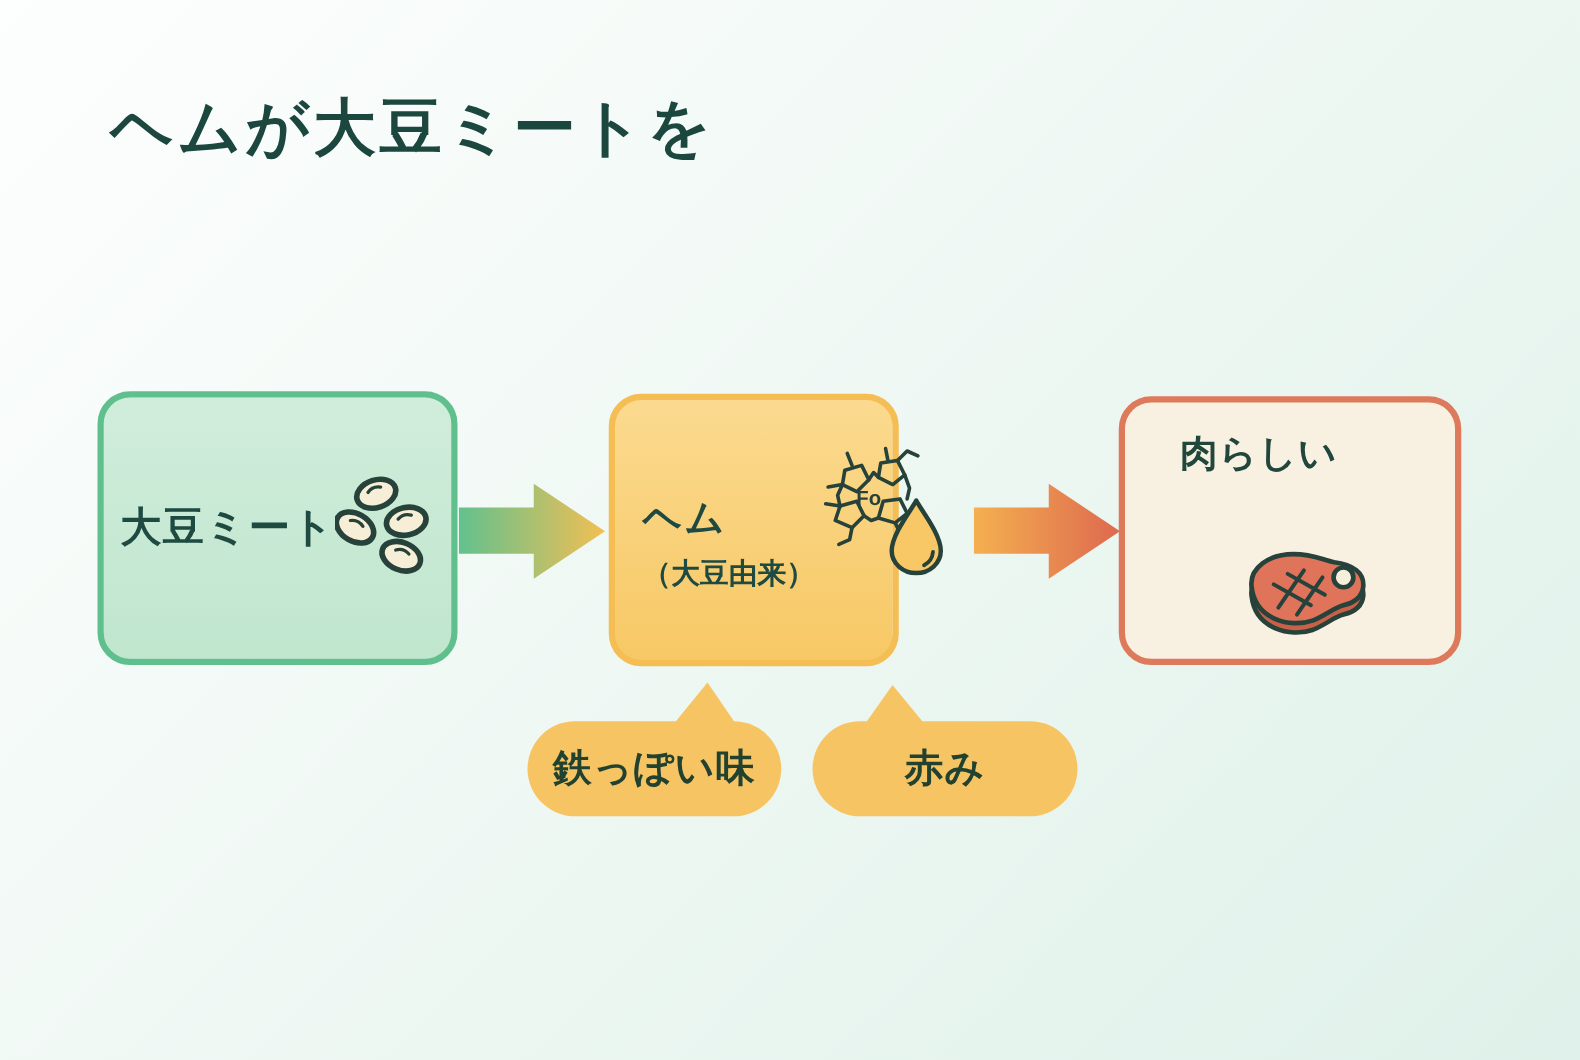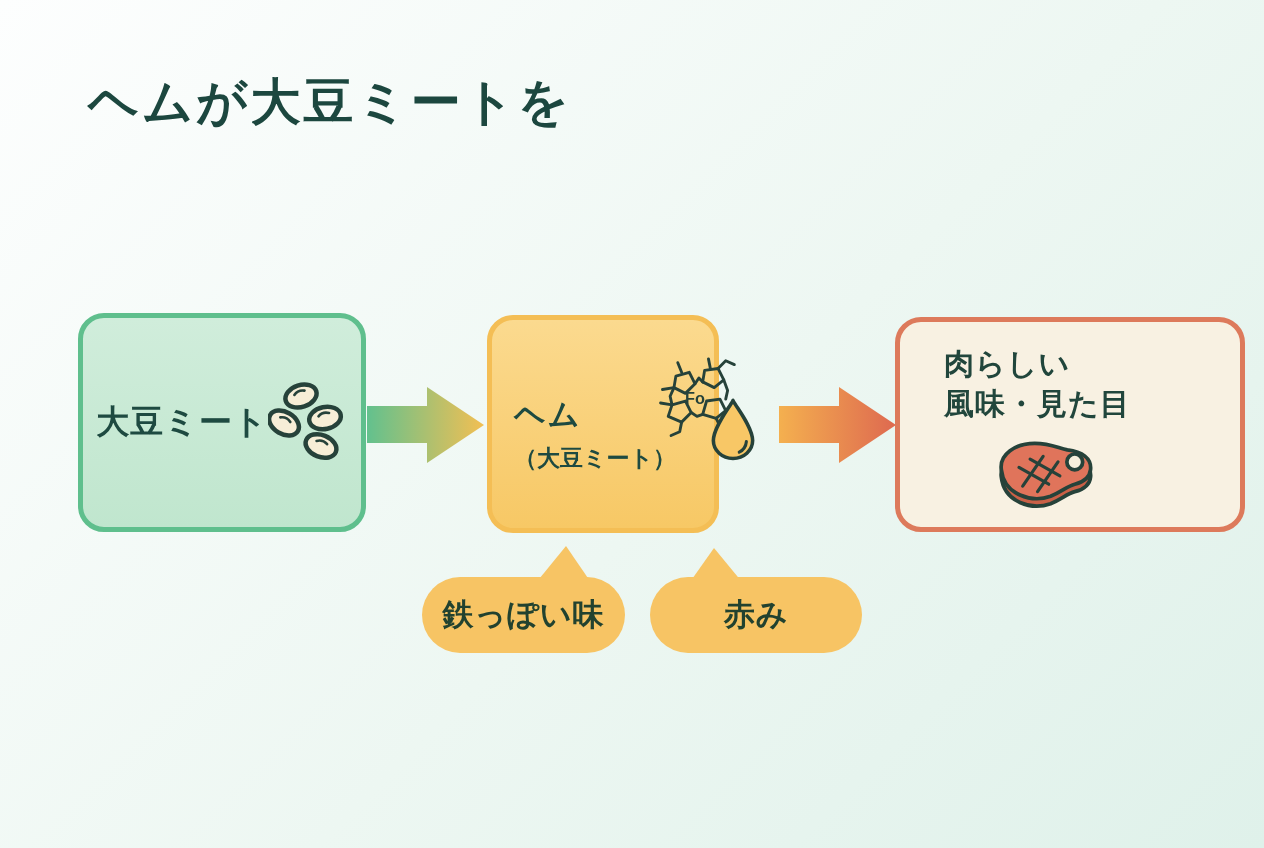--- a/index.html
+++ b/index.html
@@ -35,21 +35,21 @@
     border:5px solid #F4BE55;
     background:linear-gradient(180deg,#FBDA8F 0%,#F7C865 100%);
   }
   .heme-text{position:absolute;left:22px;top:74px;color:#1E4A41;}
   .heme-text .main{font-size:31px;font-weight:800;letter-spacing:2px;}
   .heme-text .sub{font-size:23px;font-weight:700;margin-top:7px;white-space:nowrap;}
   .heme-icons{position:absolute;left:158px;top:36px;width:118px;height:126px;}
   .heme-icons .molecule{position:absolute;left:0;top:0;}
   .heme-icons .droplet{position:absolute;left:58px;top:40px;}
   .box-result{
-    left:895px;top:317px;width:350px;height:215px;
+    left:895px;top:317px;width:274px;height:215px;
     border:5px solid #DD7A5B;
     background:#F8F1E2;
   }
   .result-text{
     position:absolute;left:44px;top:22px;
     font-size:30px;font-weight:800;line-height:40px;color:#21463C;
     letter-spacing:1px;white-space:nowrap;
   }
   .result-steak{position:absolute;left:90px;top:112px;}
   
@@ -112,21 +112,21 @@
           <stop offset="1" stop-color="#F2BF53"></stop>
         </linearGradient>
       </defs>
       <polygon points="0,20 60,20 60,1 117,39 60,77 60,57 0,57" fill="url(#grad-a1)"></polygon>
     </svg>
   </div>
 
   <div class="box box-heme">
     <div class="heme-text">
       <div class="main">ヘム</div>
-      <div class="sub">（大豆ミート）</div>
+      <div class="sub">（大豆由来）</div>
     </div>
     <div class="heme-icons">
       <span class="molecule">
         <svg width="92" height="92" viewBox="0 0 96 96" aria-hidden="true">
           <g fill="none" stroke="#26423A" stroke-width="3" stroke-linecap="round" stroke-linejoin="round">
             <path d="M27 21 L41 17 L47 29 L37 39 L25 33 Z"></path>
             <path d="M57 15 L71 13 L77 25 L67 33 L55 27 Z"></path>
             <path d="M23 51 L37 47 L43 59 L33 69 L19 63 Z"></path>
             <path d="M59 47 L73 45 L79 57 L69 65 L55 61 Z"></path>
             <path d="M47 29 L51 23 L55 27"></path>
@@ -162,21 +162,20 @@
           <stop offset="1" stop-color="#DE6950"></stop>
         </linearGradient>
       </defs>
       <polygon points="0,20 60,20 60,1 117,39 60,77 60,57 0,57" fill="url(#grad-a2)"></polygon>
     </svg>
   </div>
 
   <div class="box box-result">
     <div class="result-text">
       <div>肉らしい</div>
-      <div>風味・見た目</div>
     </div>
     <span class="result-steak">
       <svg width="110" height="80" viewBox="0 0 116 86" aria-hidden="true">
         <g transform="translate(0,8)">
           <path d="M11 38 C9 22 26 10 47 10 C64 10 72 15 82 17 C98 19 108 26 107 38 C106 48 98 52 90 54 C82 56 76 62 64 67 C44 74 14 66 11 38 Z" fill="#C96047" stroke="#26423A" stroke-width="4" stroke-linejoin="round"></path>
         </g>
         <path d="M11 38 C9 22 26 10 47 10 C64 10 72 15 82 17 C98 19 108 26 107 38 C106 48 98 52 90 54 C82 56 76 62 64 67 C44 74 14 66 11 38 Z" fill="#E0745B" stroke="#26423A" stroke-width="4" stroke-linejoin="round"></path>
         <circle cx="90" cy="30" r="8.5" fill="#F6EFDC" stroke="#26423A" stroke-width="4"></circle>
         <g stroke="#26423A" stroke-width="3.4" stroke-linecap="round">
           <path d="M30 36 L62 54"></path>

